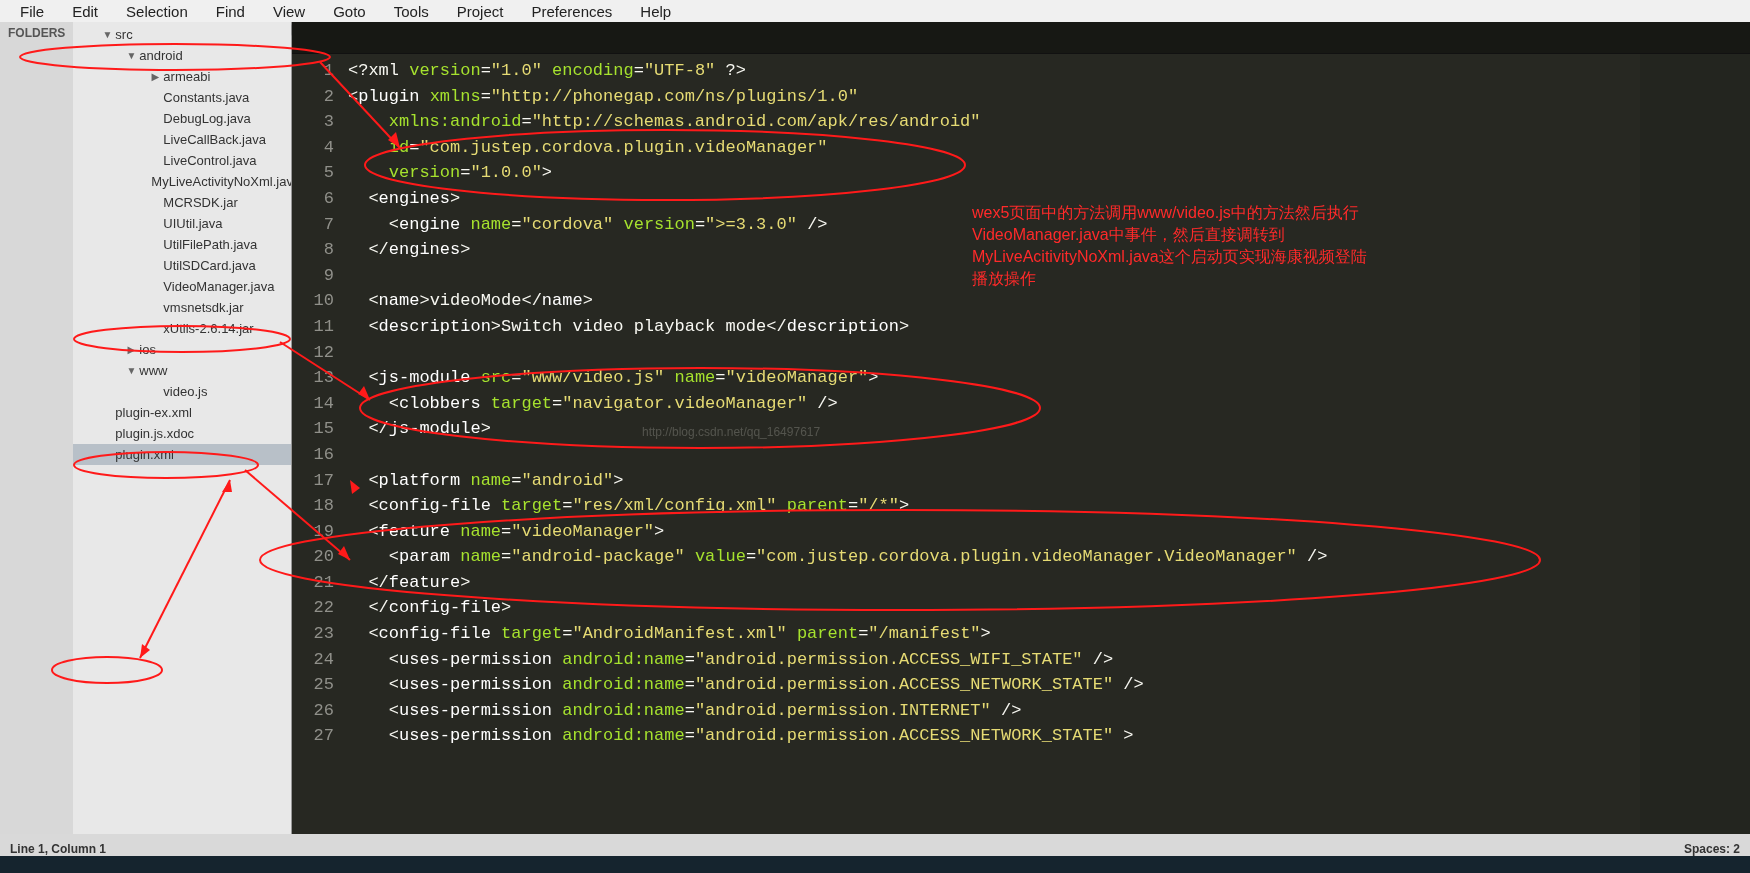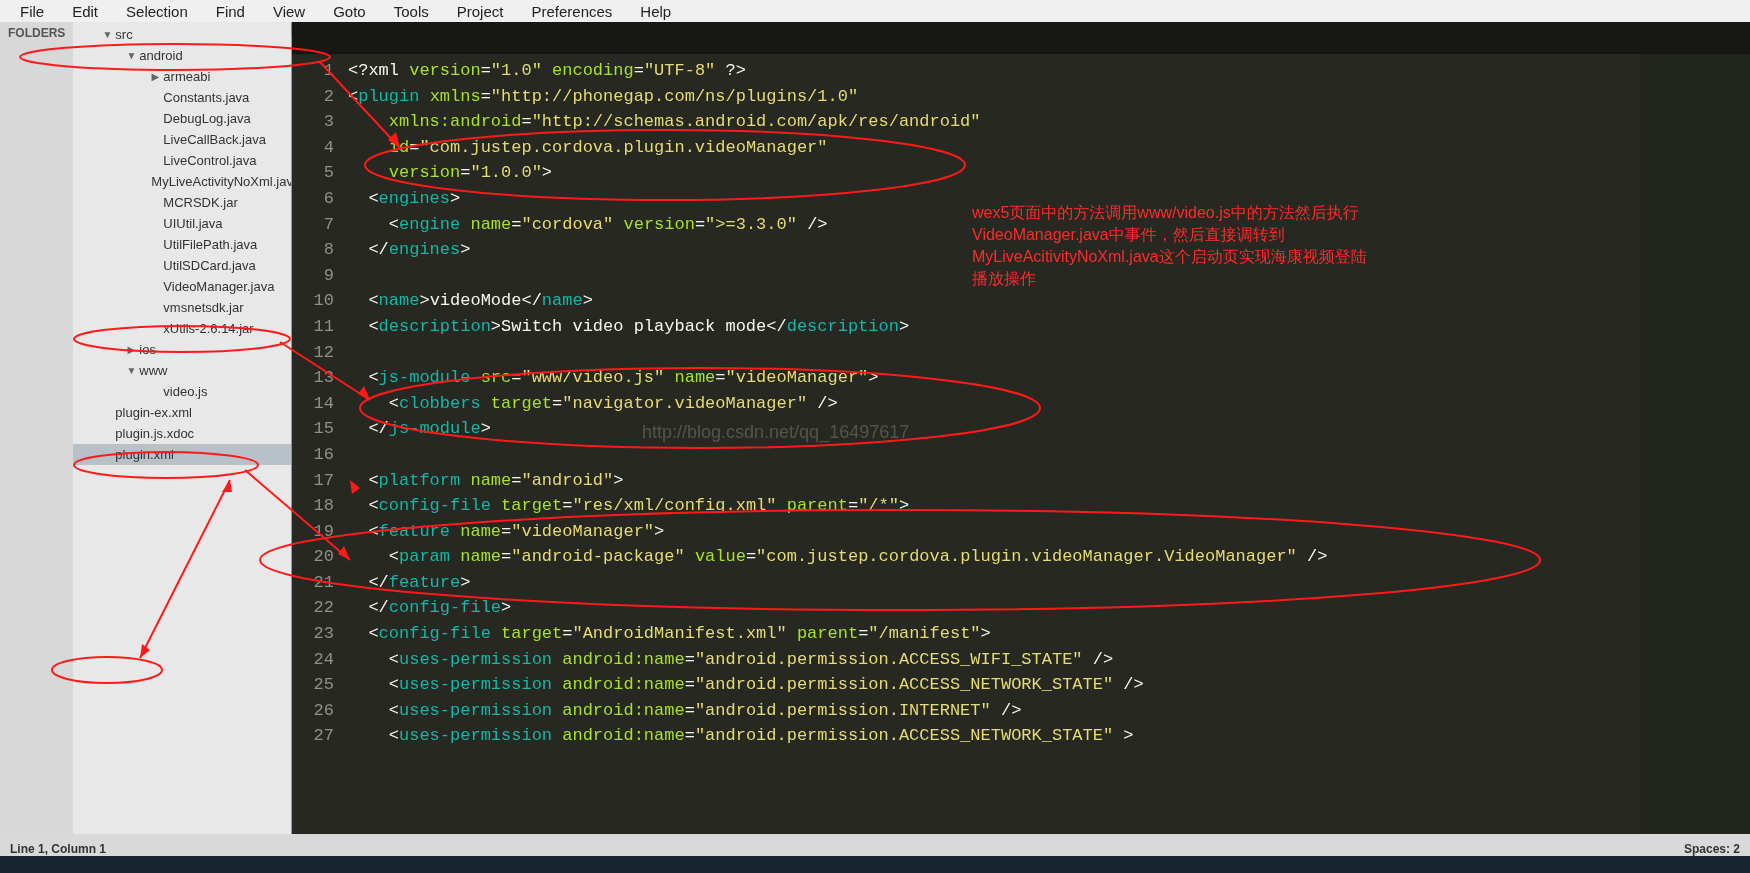--- a/index.html
+++ b/index.html
@@ -18,28 +18,28 @@
 .sb-scroll { height:14px; background:#c0c0c0; border-top:1px solid #999; position:relative; }
 .sb-thumb { position:absolute; left:0; top:1px; height:12px; width:120px; background:#888; border-radius:2px; }
 .editor { flex:1; position:relative; background:#272822; font-family:Consolas,'Courier New',monospace; font-size:17px; line-height:25.6px; overflow:hidden; }
 .tabstrip { height:32px; background:#171814; border-bottom:1px solid #111; }
 .minimap { position:absolute; right:0; top:32px; width:110px; bottom:0; background:#22231e; opacity:0.6; }
 .code-wrap { display:flex; position:absolute; left:0; right:0; top:36px; bottom:0; }
 .gutter { width:56px; text-align:right; color:#90908a; padding-right:14px; background:#272822; user-select:none; }
 .gutter div { height:25.6px; }
 .code { flex:1; color:#f8f8f2; white-space:pre; position:relative; }
 .code .ln { height:25.6px; }
-.tag { color:#14b8a6; }
+.tag { color:#ffffff; }
 .attr { color:#a6e22e; }
 .str { color:#e6db74; }
 .pi  { color:#f8f8f2; }
 .pun { color:#f8f8f2; }
 .txt { color:#f8f8f2; }
 .annotation { position:absolute; color:#ff2a2a; font-size:16px; line-height:22px; font-family:Arial,'Microsoft YaHei',sans-serif; pointer-events:none; }
-.watermark { position:absolute; color:#8a8a82; font-size:18px; opacity:0.45; pointer-events:none; font-family:Arial,sans-serif; }
+.watermark { position:absolute; color:#8a8a82; font-size:12px; opacity:0.45; pointer-events:none; font-family:Arial,sans-serif; }
 svg.overlay { position:absolute; left:0; top:0; width:1750px; height:873px; pointer-events:none; }
 .statusbar { height:22px; background:#d9d9d9; color:#333; display:flex; align-items:flex-end; padding:0 10px; font-size:12px; justify-content:space-between;font-weight:bold; }
 .statusbar .grp { display:flex; gap:20px; }
 .bot-border { height:17px; background:#15242e; }
 </style>
 </head>
 <body>
 
 <div class="menubar" id="menubar">
     <span class="mi">File</span>

